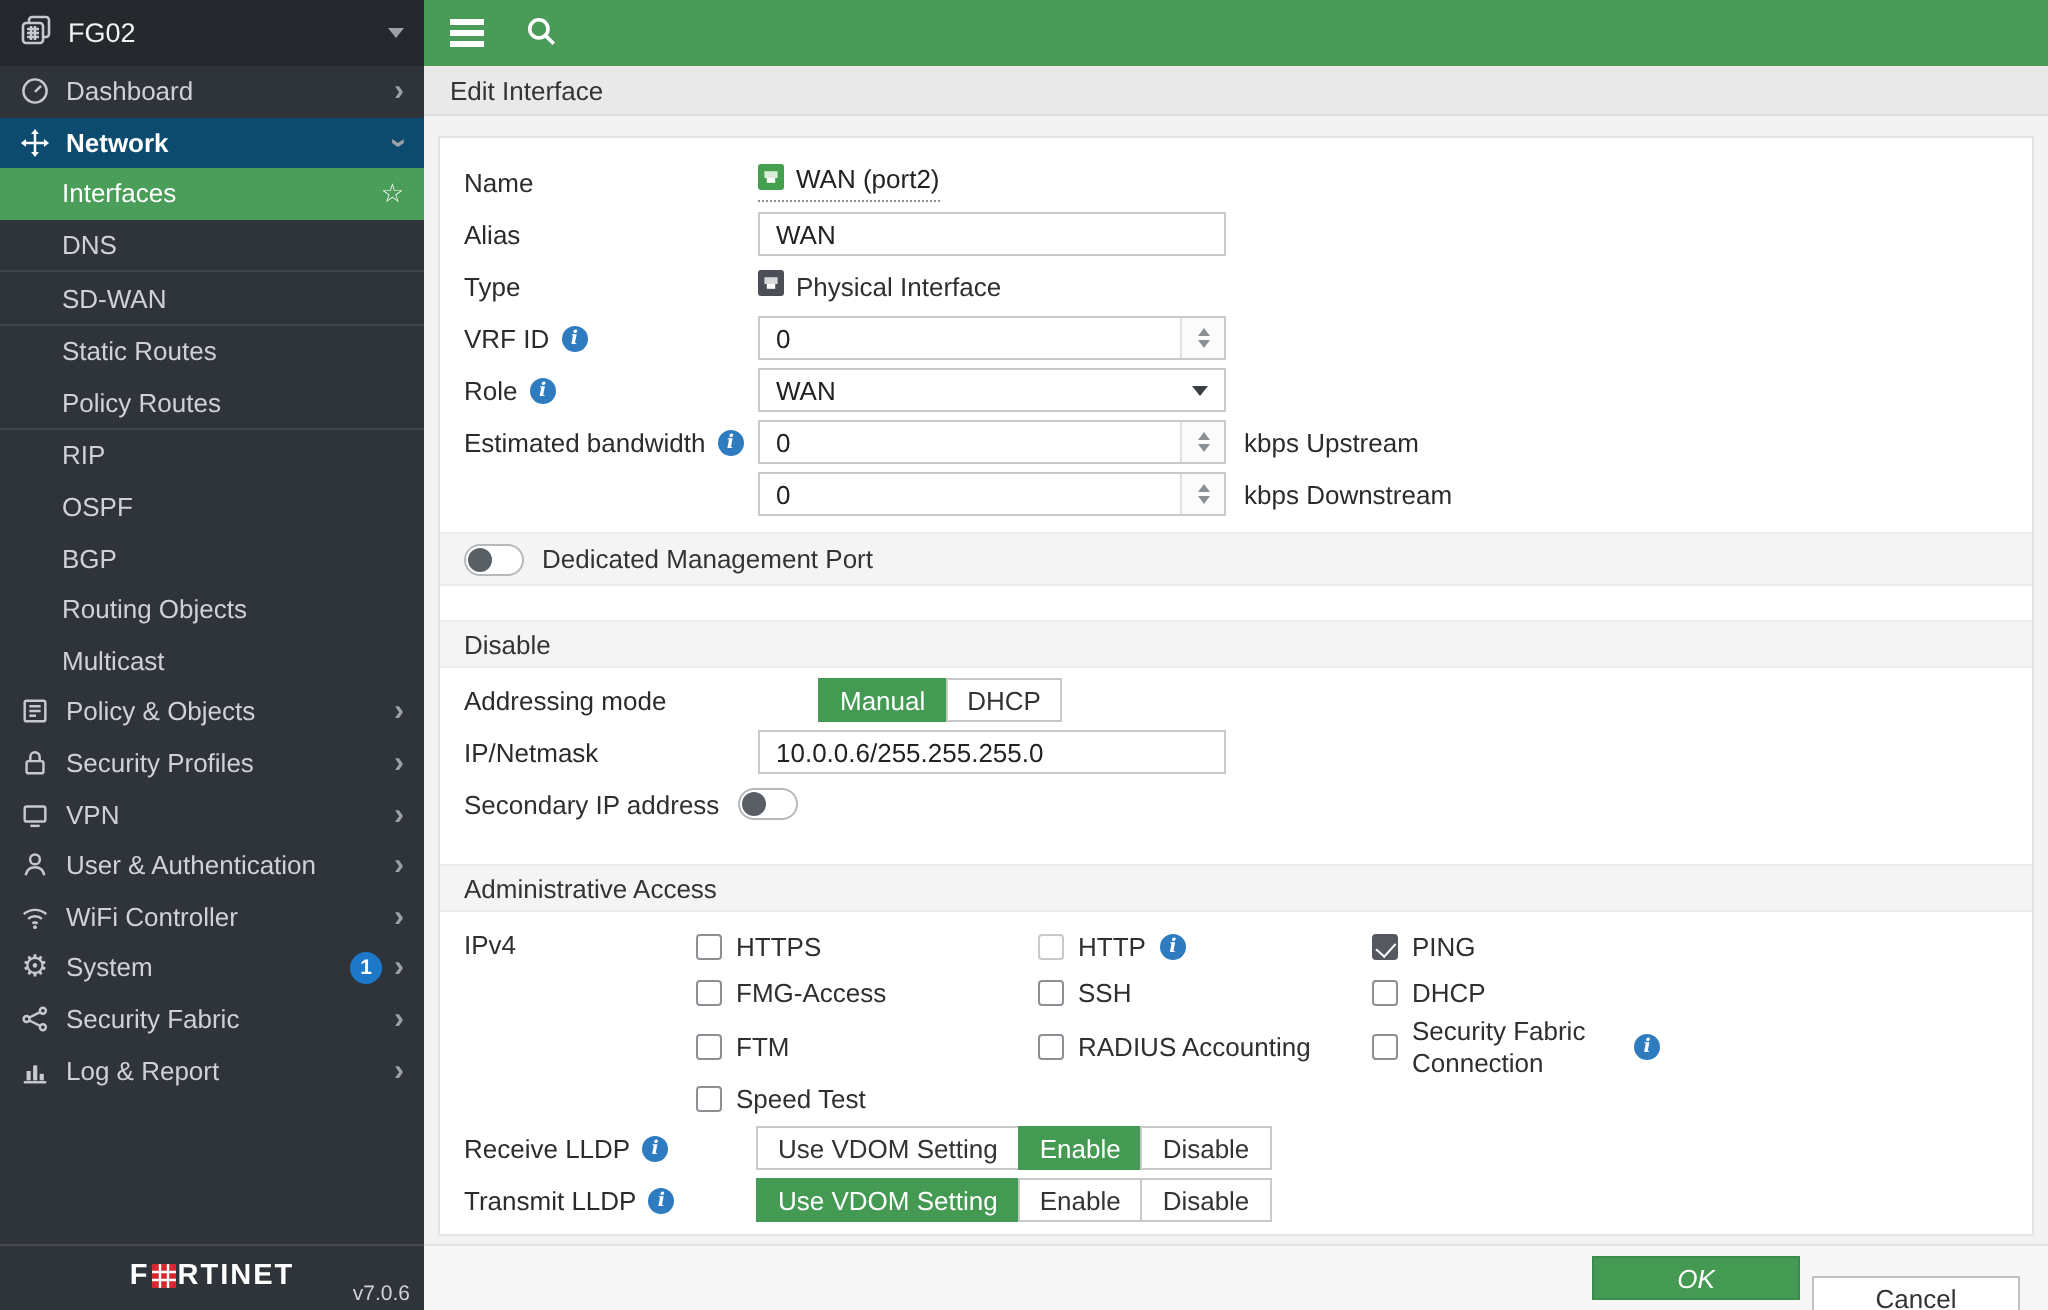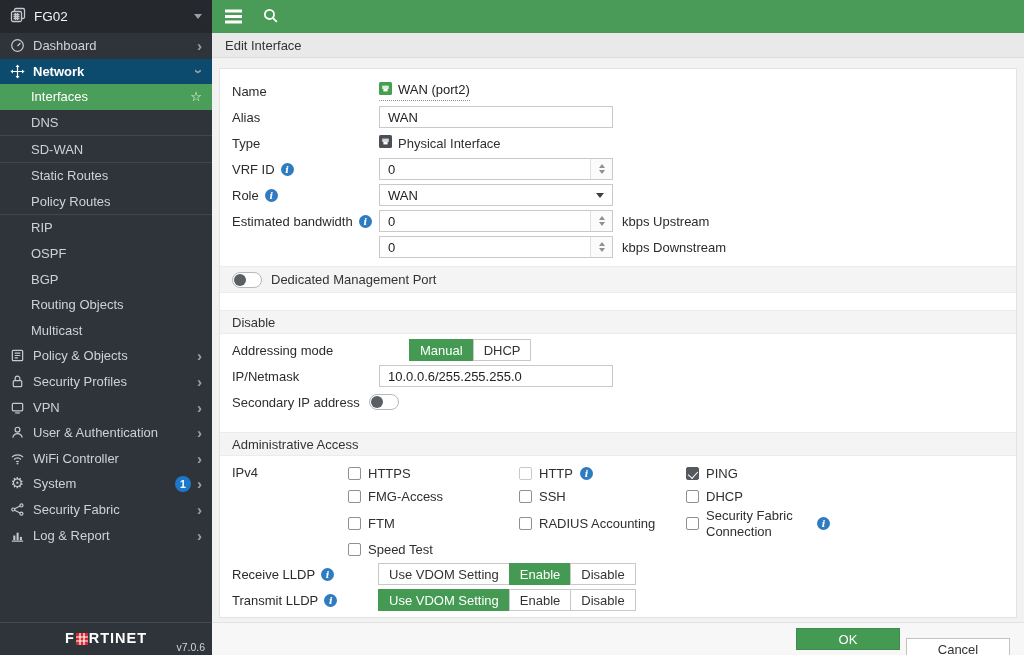--- a/index.html
+++ b/index.html
@@ -69,21 +69,21 @@
   .cb { width:13px; height:13px; border:1px solid #8d9196; border-radius:2px; background:#fff; flex:none; position:relative; cursor:pointer; }
   .cb.dim { border-color:#c6cacd; }
   .cb.checked { background:#55595f; border-color:#55595f; }
   .cb.checked::after { content:""; position:absolute; left:3px; top:0.5px; width:4.5px; height:8px; border:solid #fff; border-width:0 1.8px 1.8px 0; transform:rotate(42deg); }
   .cbl.wrap { width:104px; line-height:1.18; }
   .lldp-row { margin-top:4px; }
 
   
   .footer-bar { position:absolute; left:212px; bottom:0; width:812px; height:33px; background:#f7f7f7; border-top:1px solid #e2e2e2; display:flex; align-items:center; justify-content:flex-end; gap:6px; padding:0 14px; }
   .btn { height:22px; width:104px; font-size:13px; font-family:"Liberation Sans",sans-serif; cursor:pointer; }
-  .btn.ok { background:#449a52; border:1px solid #3e8c4b; color:#fff; }
+  .btn.ok { background:#449a52; border:1px solid #3e8c4b; color:#fff;font-style:italic; }
   .btn.cancel { background:#fff; border:1px solid #c2c2c2; color:#333;margin-top:20px; }
 
   svg.icn { stroke:#c6cacf; stroke-width:1.3; fill:none; }
   .open svg.icn { stroke:#fff; }
   .open svg.icn .fillpart, svg.icn .fillpart { fill:#c6cacf; stroke:none; }
   .open svg.icn .fillpart { fill:#fff; }
   .gear-glyph { font-family:"DejaVu Sans",sans-serif; font-size:15px; color:#c6cacf; line-height:1; }
 </style>
 </head>
 <body>

